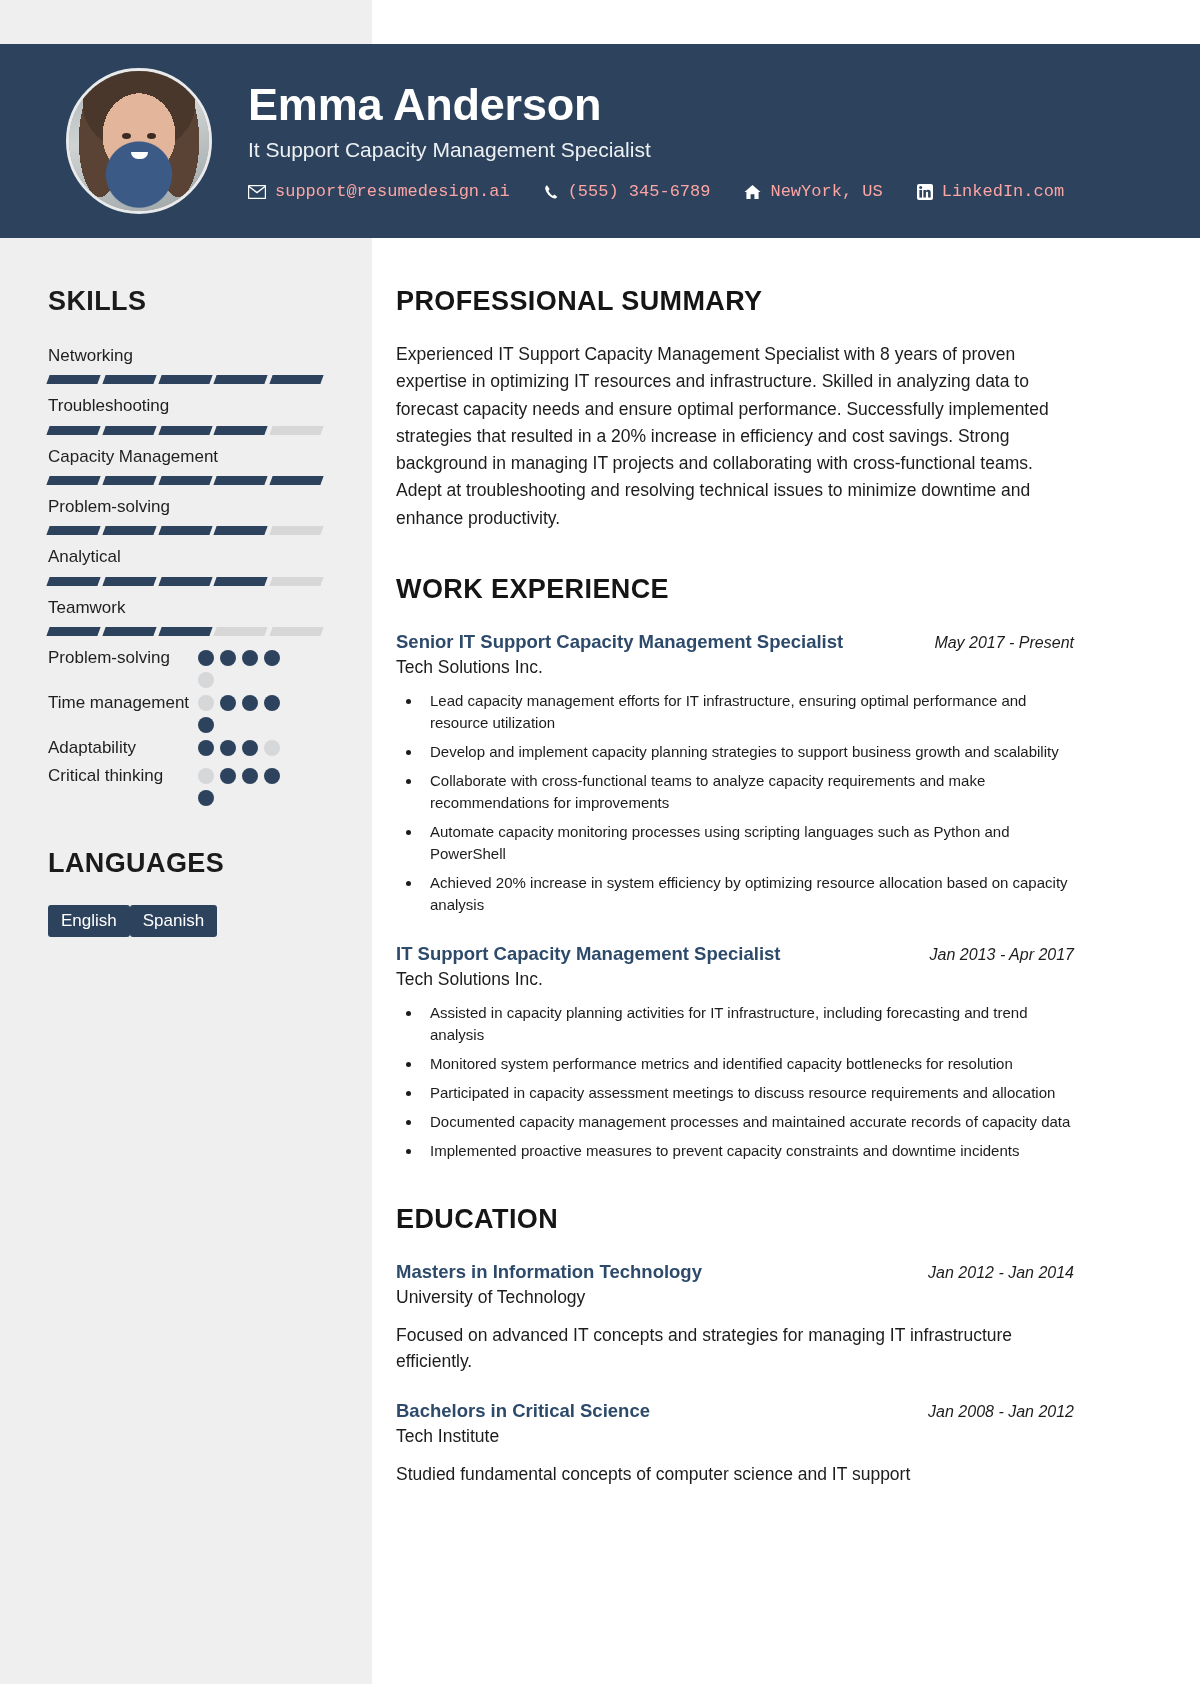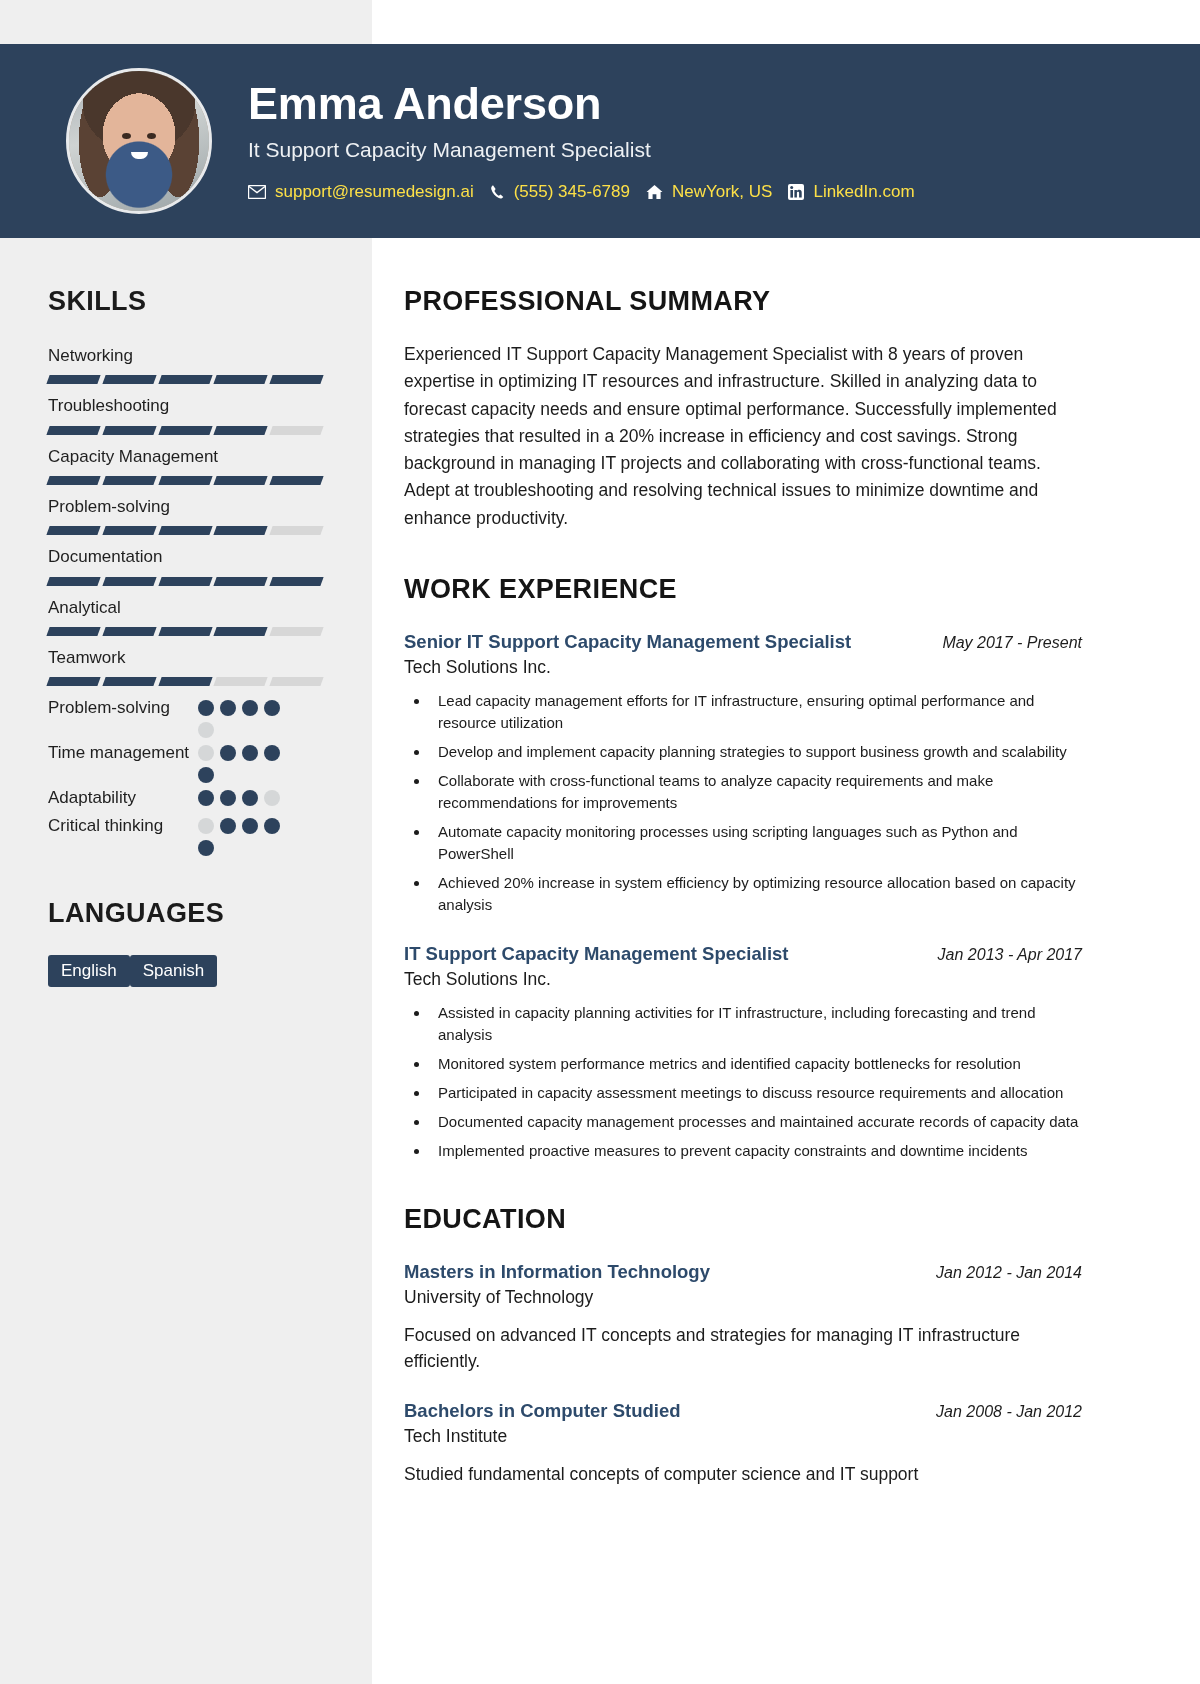--- a/index.html
+++ b/index.html
@@ -50,22 +50,22 @@
 
   .hdr-text { margin-left: 36px; color: #ffffff; }
   .hdr-name {
     font-size: 45px; font-weight: 700; letter-spacing: -0.2px;
     line-height: 1.05; color: #ffffff;
   }
   .hdr-title {
     font-size: 21px; font-weight: 400; margin-top: 10px; color: #eef1f4;
   }
   .hdr-contact {
-    display: flex; align-items: center; gap: 16px;
-    margin-top: 20px; font-size: 17px; color: #fde047;
+    display: flex; align-items: center; gap: 34px;
+    margin-top: 20px; font-size: 17px; color: #fca5a5; font-family: Liberation Mono, monospace;
   }
   .ci { display: inline-flex; align-items: center; gap: 9px; white-space: nowrap; }
   .ci svg { display: block; }
 
   
   .sidebar {
     position: absolute; left: 0; top: 238px;
     width: 372px; padding: 48px 50px 0 48px;
   }
   .side-h {
@@ -104,21 +104,21 @@
   
   .langs { display: flex; gap: 0; margin-top: 2px; }
   .chip {
     background: #2d425c; color: #ffffff;
     font-size: 17px; padding: 7px 13px 8px 13px;
     border-radius: 3px; line-height: 1;
   }
 
   
   .main {
-    position: absolute; left: 364px; top: 238px;
+    position: absolute; left: 356px; top: 238px;
     width: 828px; padding: 48px 110px 0 40px;
   }
   .main-h {
     font-size: 27px; font-weight: 700; color: #151515;
     letter-spacing: 0.4px;
   }
   .summary {
     font-size: 17.5px; line-height: 1.56; color: #1c1c1c;
     margin-top: 24px;
   }
@@ -241,30 +241,20 @@
           <div class="skill-name">Problem-solving</div>
           <div class="bars">
             <span class="bar on"></span>
             <span class="bar on"></span>
             <span class="bar on"></span>
             <span class="bar on"></span>
             <span class="bar"></span>
           </div>
         </div>
         <div class="skill">
-          <div class="skill-name">Documentation</div>
-          <div class="bars">
-            <span class="bar on"></span>
-            <span class="bar on"></span>
-            <span class="bar on"></span>
-            <span class="bar on"></span>
-            <span class="bar on"></span>
-          </div>
-        </div>
-        <div class="skill">
           <div class="skill-name">Analytical</div>
           <div class="bars">
             <span class="bar on"></span>
             <span class="bar on"></span>
             <span class="bar on"></span>
             <span class="bar on"></span>
             <span class="bar"></span>
           </div>
         </div>
         <div class="skill">
@@ -371,21 +361,21 @@
         <div class="entry">
           <div class="entry-top">
             <div class="entry-role">Masters in Information Technology</div>
             <div class="entry-date">Jan 2012 - Jan 2014</div>
           </div>
           <div class="entry-org">University of Technology</div>
           <div class="entry-desc">Focused on advanced IT concepts and strategies for managing IT infrastructure efficiently.</div>
         </div>
         <div class="entry">
           <div class="entry-top">
-            <div class="entry-role">Bachelors in Computer Studied</div>
+            <div class="entry-role">Bachelors in Critical Science</div>
             <div class="entry-date">Jan 2008 - Jan 2012</div>
           </div>
           <div class="entry-org">Tech Institute</div>
           <div class="entry-desc">Studied fundamental concepts of computer science and IT support</div>
         </div>
       </div>
 
   </div>
 </div>
 

